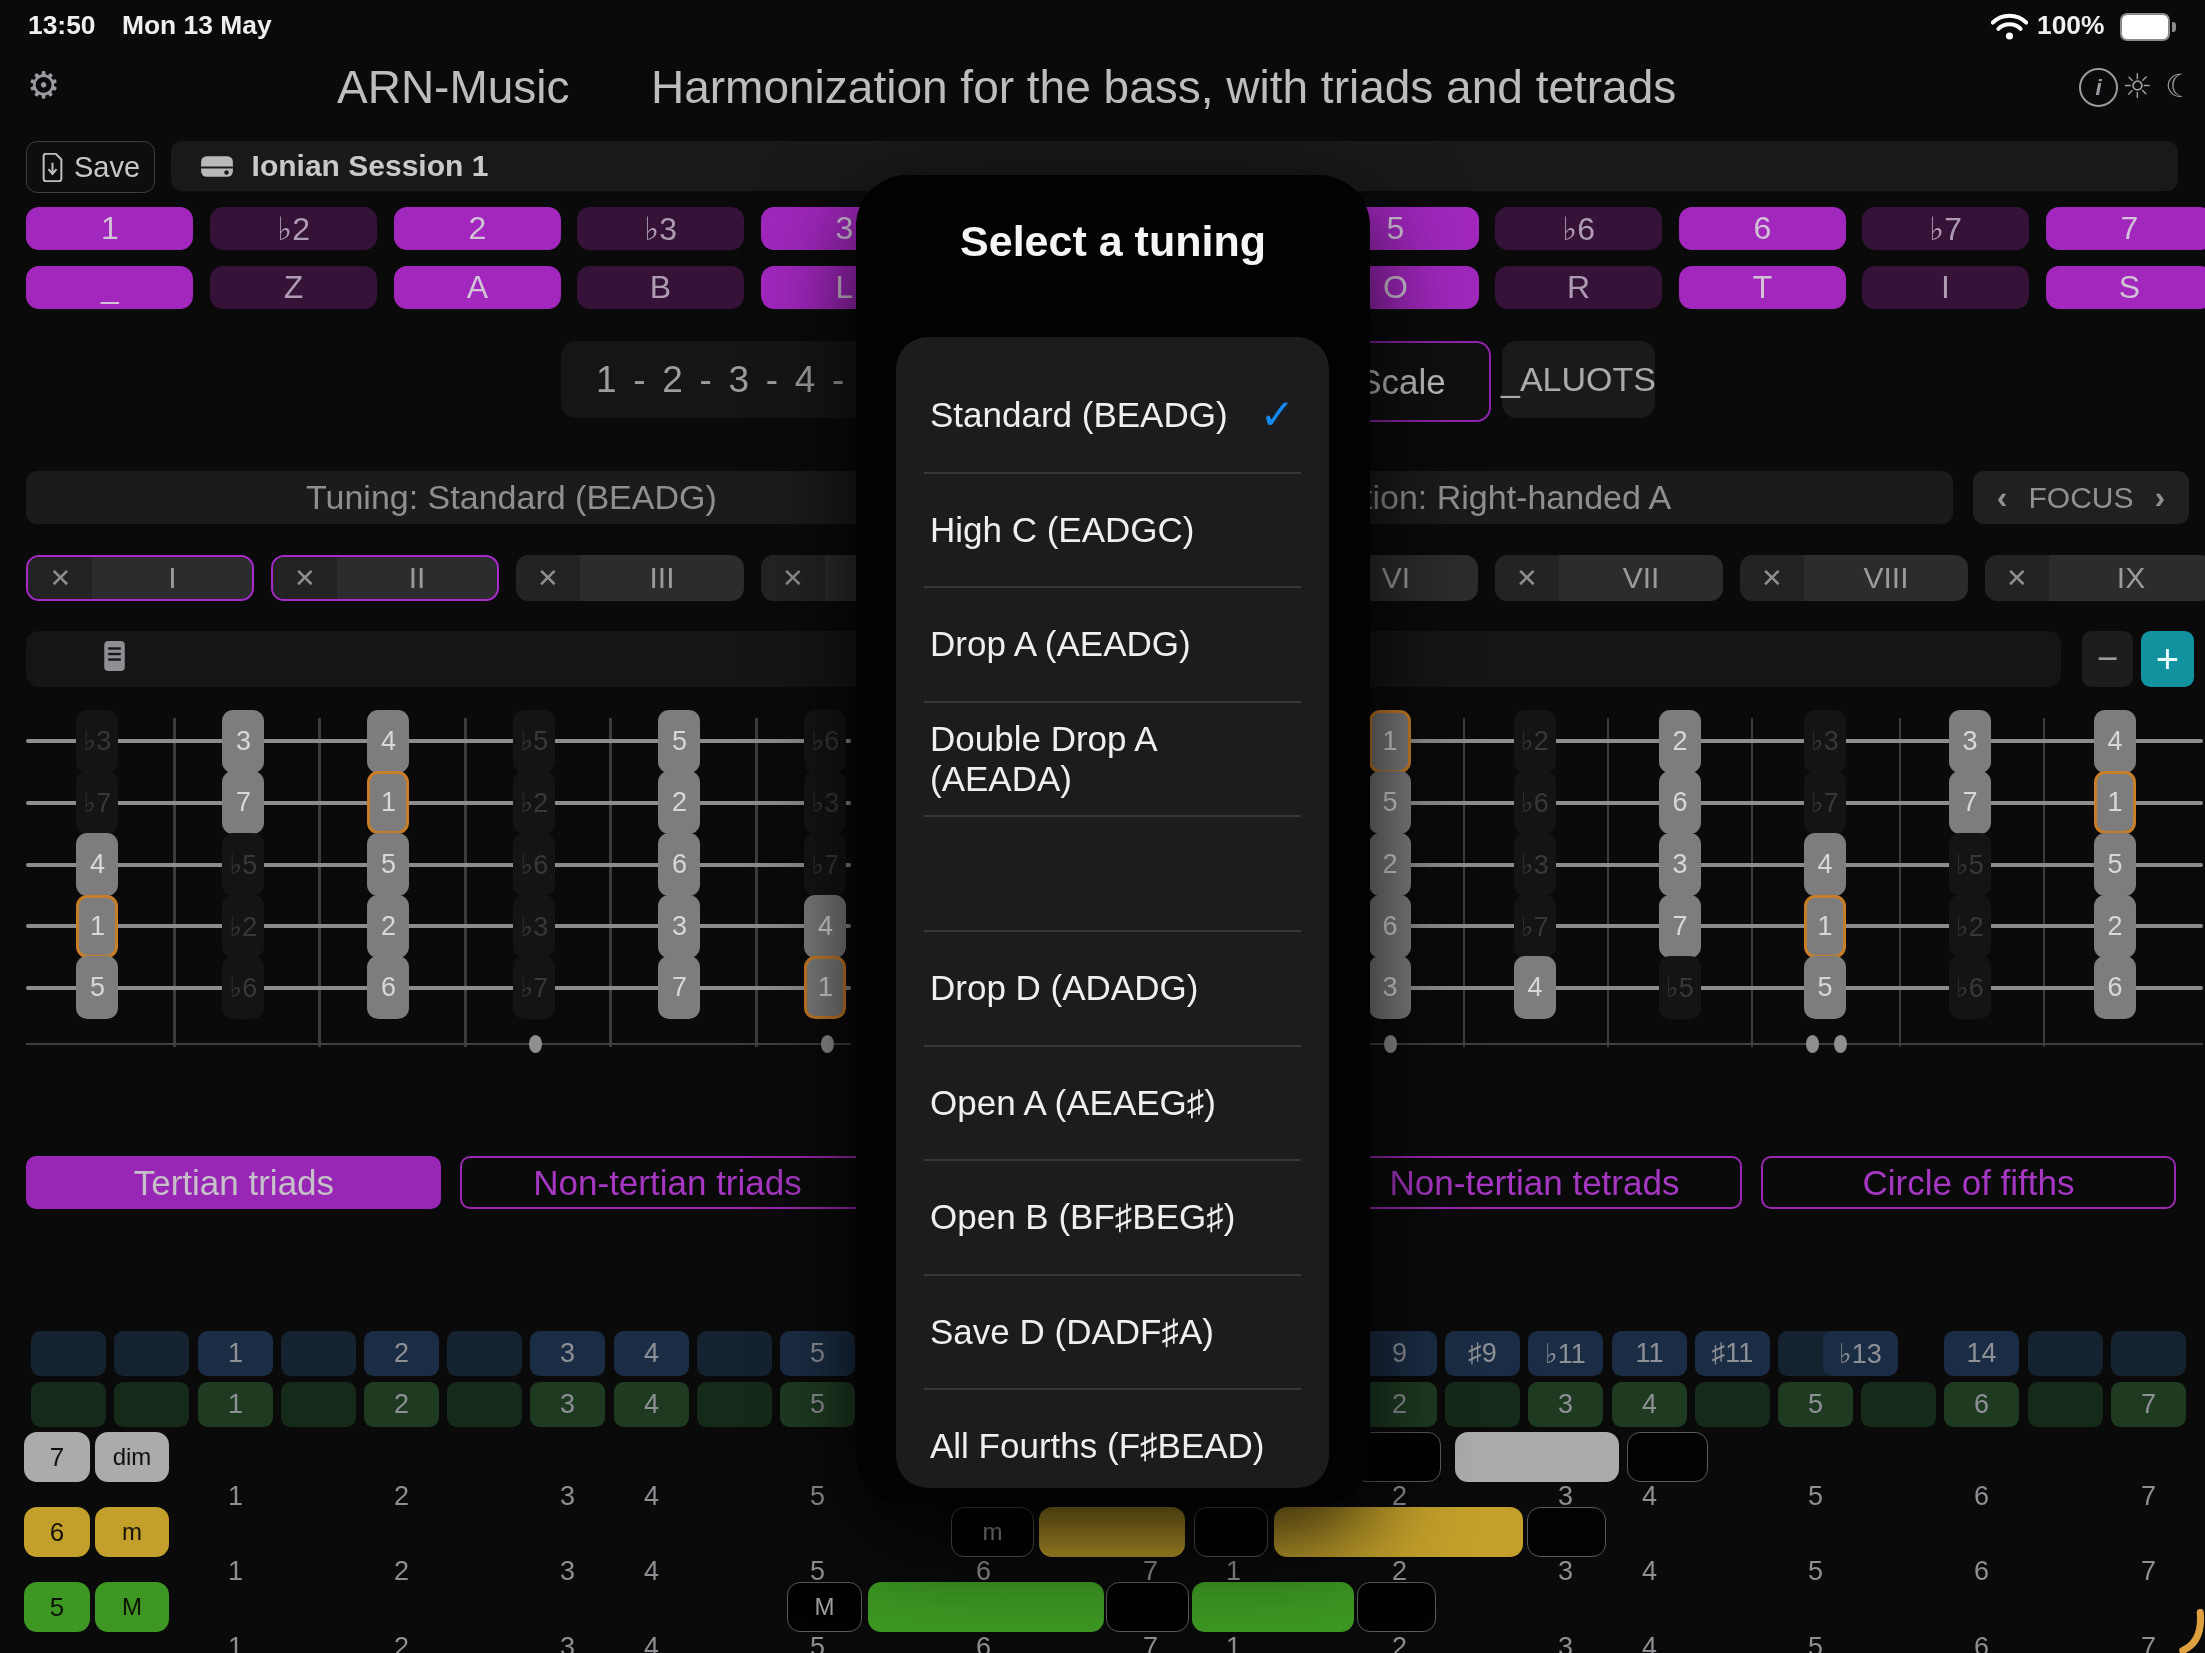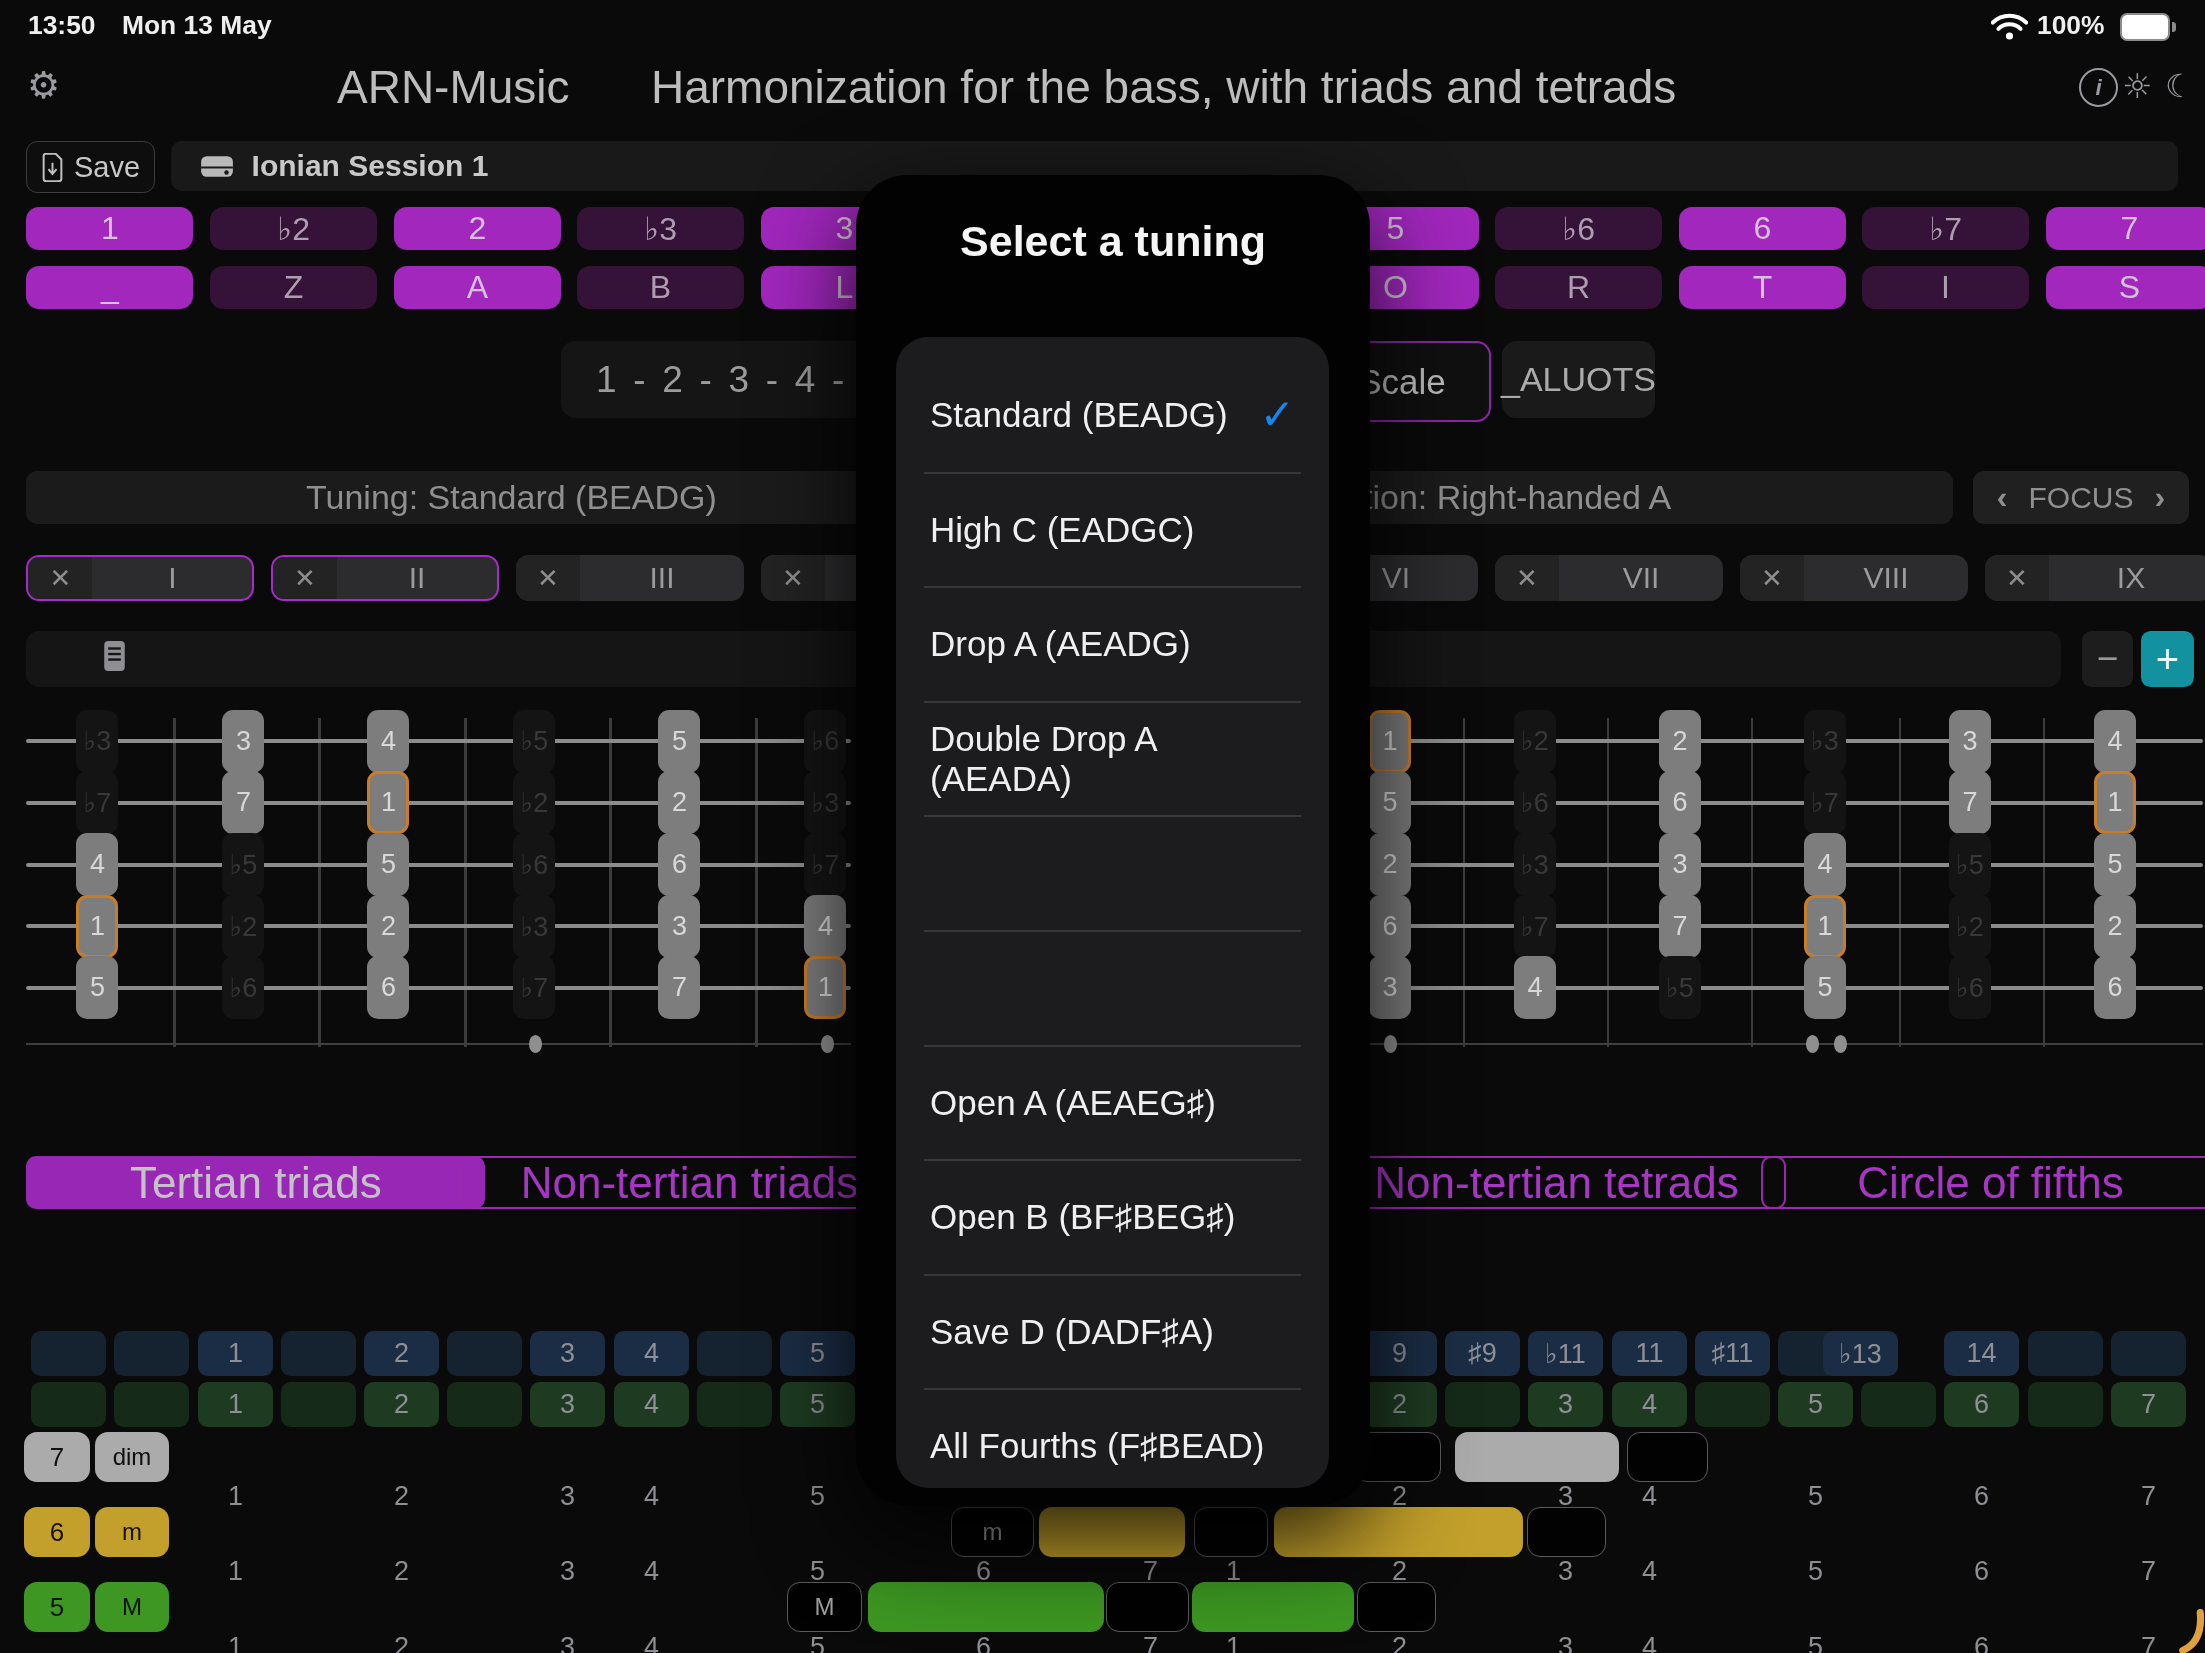--- a/index.html
+++ b/index.html
@@ -68,21 +68,21 @@
   .string-line{position:absolute;left:0;height:4px;background:#8c8c8c;border-radius:2.4px;}
   .note{position:absolute;width:42px;height:63px;border-radius:11.2px;display:flex;align-items:center;
         justify-content:center;font-size:27px;box-sizing:border-box;}
   .note.on{background:#7d7d7d;color:#d8d8d8;}
   .note.off{background:#141414;color:#383838;}
   .note.root{border:3.2px solid #c87d28;}
   .slider-line{position:absolute;height:2.4px;background:#3f3f3f;top:1043px;}
   .slider-dot{position:absolute;width:13px;height:17.6px;border-radius:50%;background:#8f8f8f;top:1035px;}
 
   
-  .btab{position:absolute;top:1156px;width:459px;height:53px;border-radius:10px;font-size:44px;}
+  .btab{position:absolute;top:1156px;width:415px;height:53px;border-radius:10px;font-size:35px;}
   .btab.fill{background:#9827b5;color:#c6c0c8;}
   .btab.line{border:2.4px solid #9c27b0;color:#a637c3;background:transparent;box-sizing:border-box;}
 
   
   .gcell{position:absolute;width:75px;height:45px;border-radius:9.6px;display:flex;align-items:center;
          justify-content:center;font-size:27px;color:#8e9096;}
   .navy{background:#15222f;} .navy.lit{background:#1b2d44;}
   .grn{background:#152a18;}  .grn.lit{background:#1e3b22;}
   .guide-num{position:absolute;width:75px;text-align:center;font-size:27px;color:#8e8e93;}
   .chord-pill{position:absolute;height:50px;border-radius:13px;display:flex;align-items:center;
@@ -481,20 +481,23 @@
         <div class="m-sep" style="top: 135px;"></div>
         <div class="m-item" style="top: 249px;">
           <div>Drop A (AEADG)</div>
         </div>
         <div class="m-sep" style="top: 249px;"></div>
         <div class="m-item" style="top: 364px;">
           <div>Double Drop A (AEADA)</div>
         </div>
         <div class="m-sep" style="top: 364px;"></div>
         <div class="m-sep" style="top: 478px;"></div>
+        <div class="m-item" style="top: 593px;">
+          <div>Drop D (ADADG)</div>
+        </div>
         <div class="m-sep" style="top: 593px;"></div>
         <div class="m-item" style="top: 708px;">
           <div>Open A (AEAEG♯)</div>
         </div>
         <div class="m-sep" style="top: 708px;"></div>
         <div class="m-item" style="top: 822px;">
           <div>Open B (BF♯BEG♯)</div>
         </div>
         <div class="m-sep" style="top: 822px;"></div>
         <div class="m-item" style="top: 937px;">

